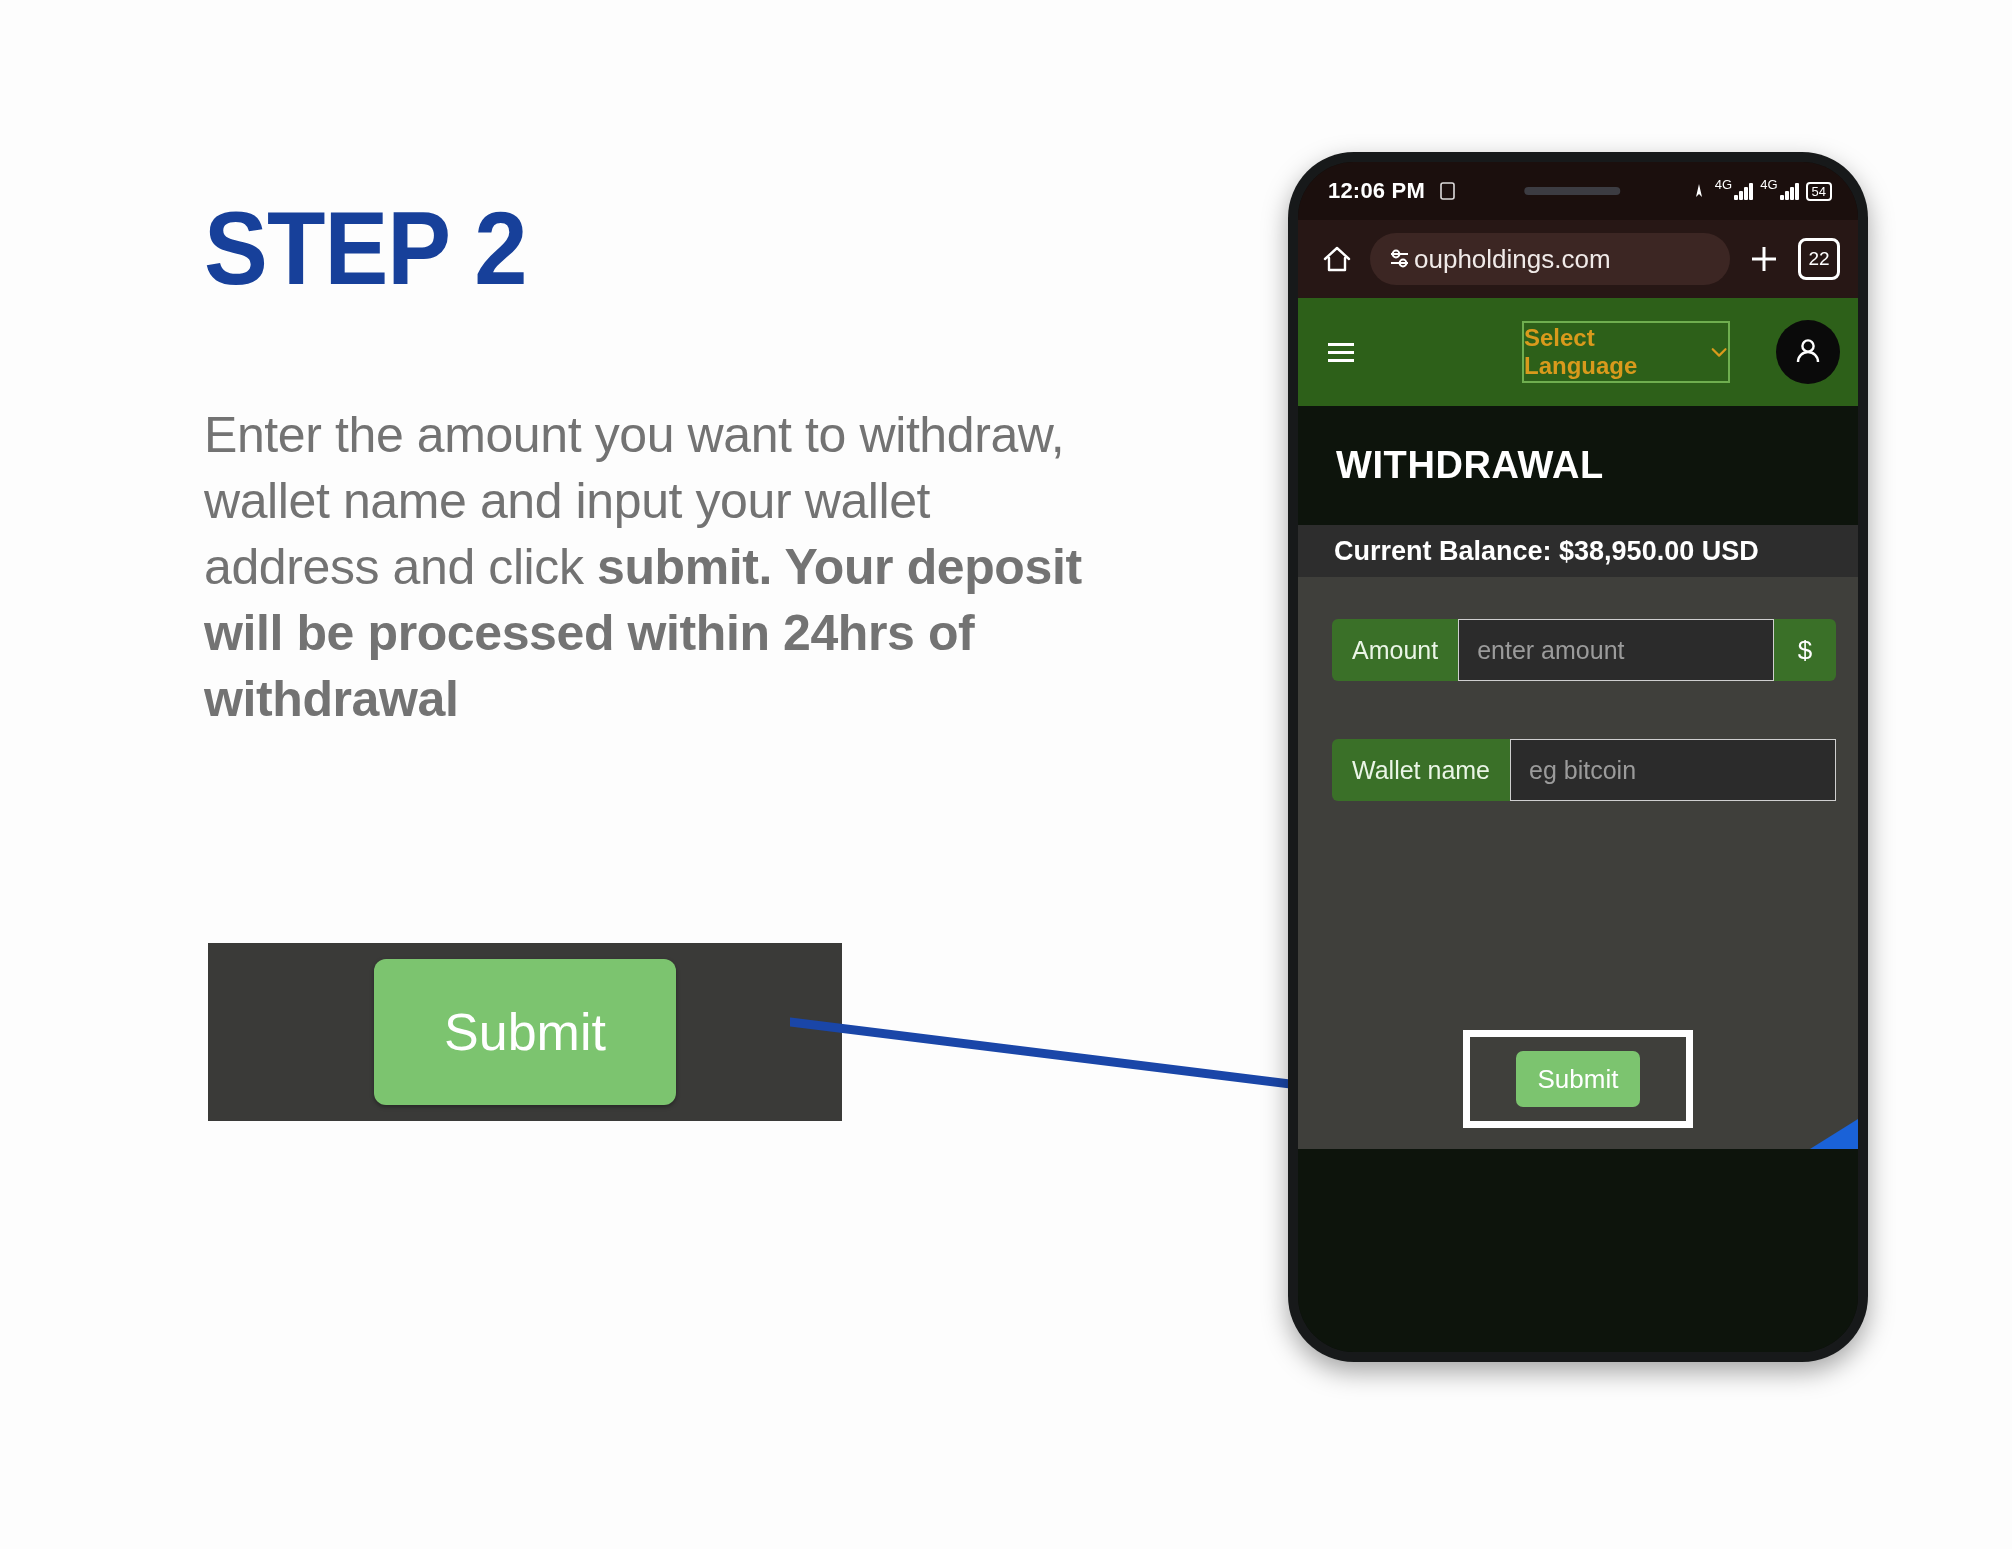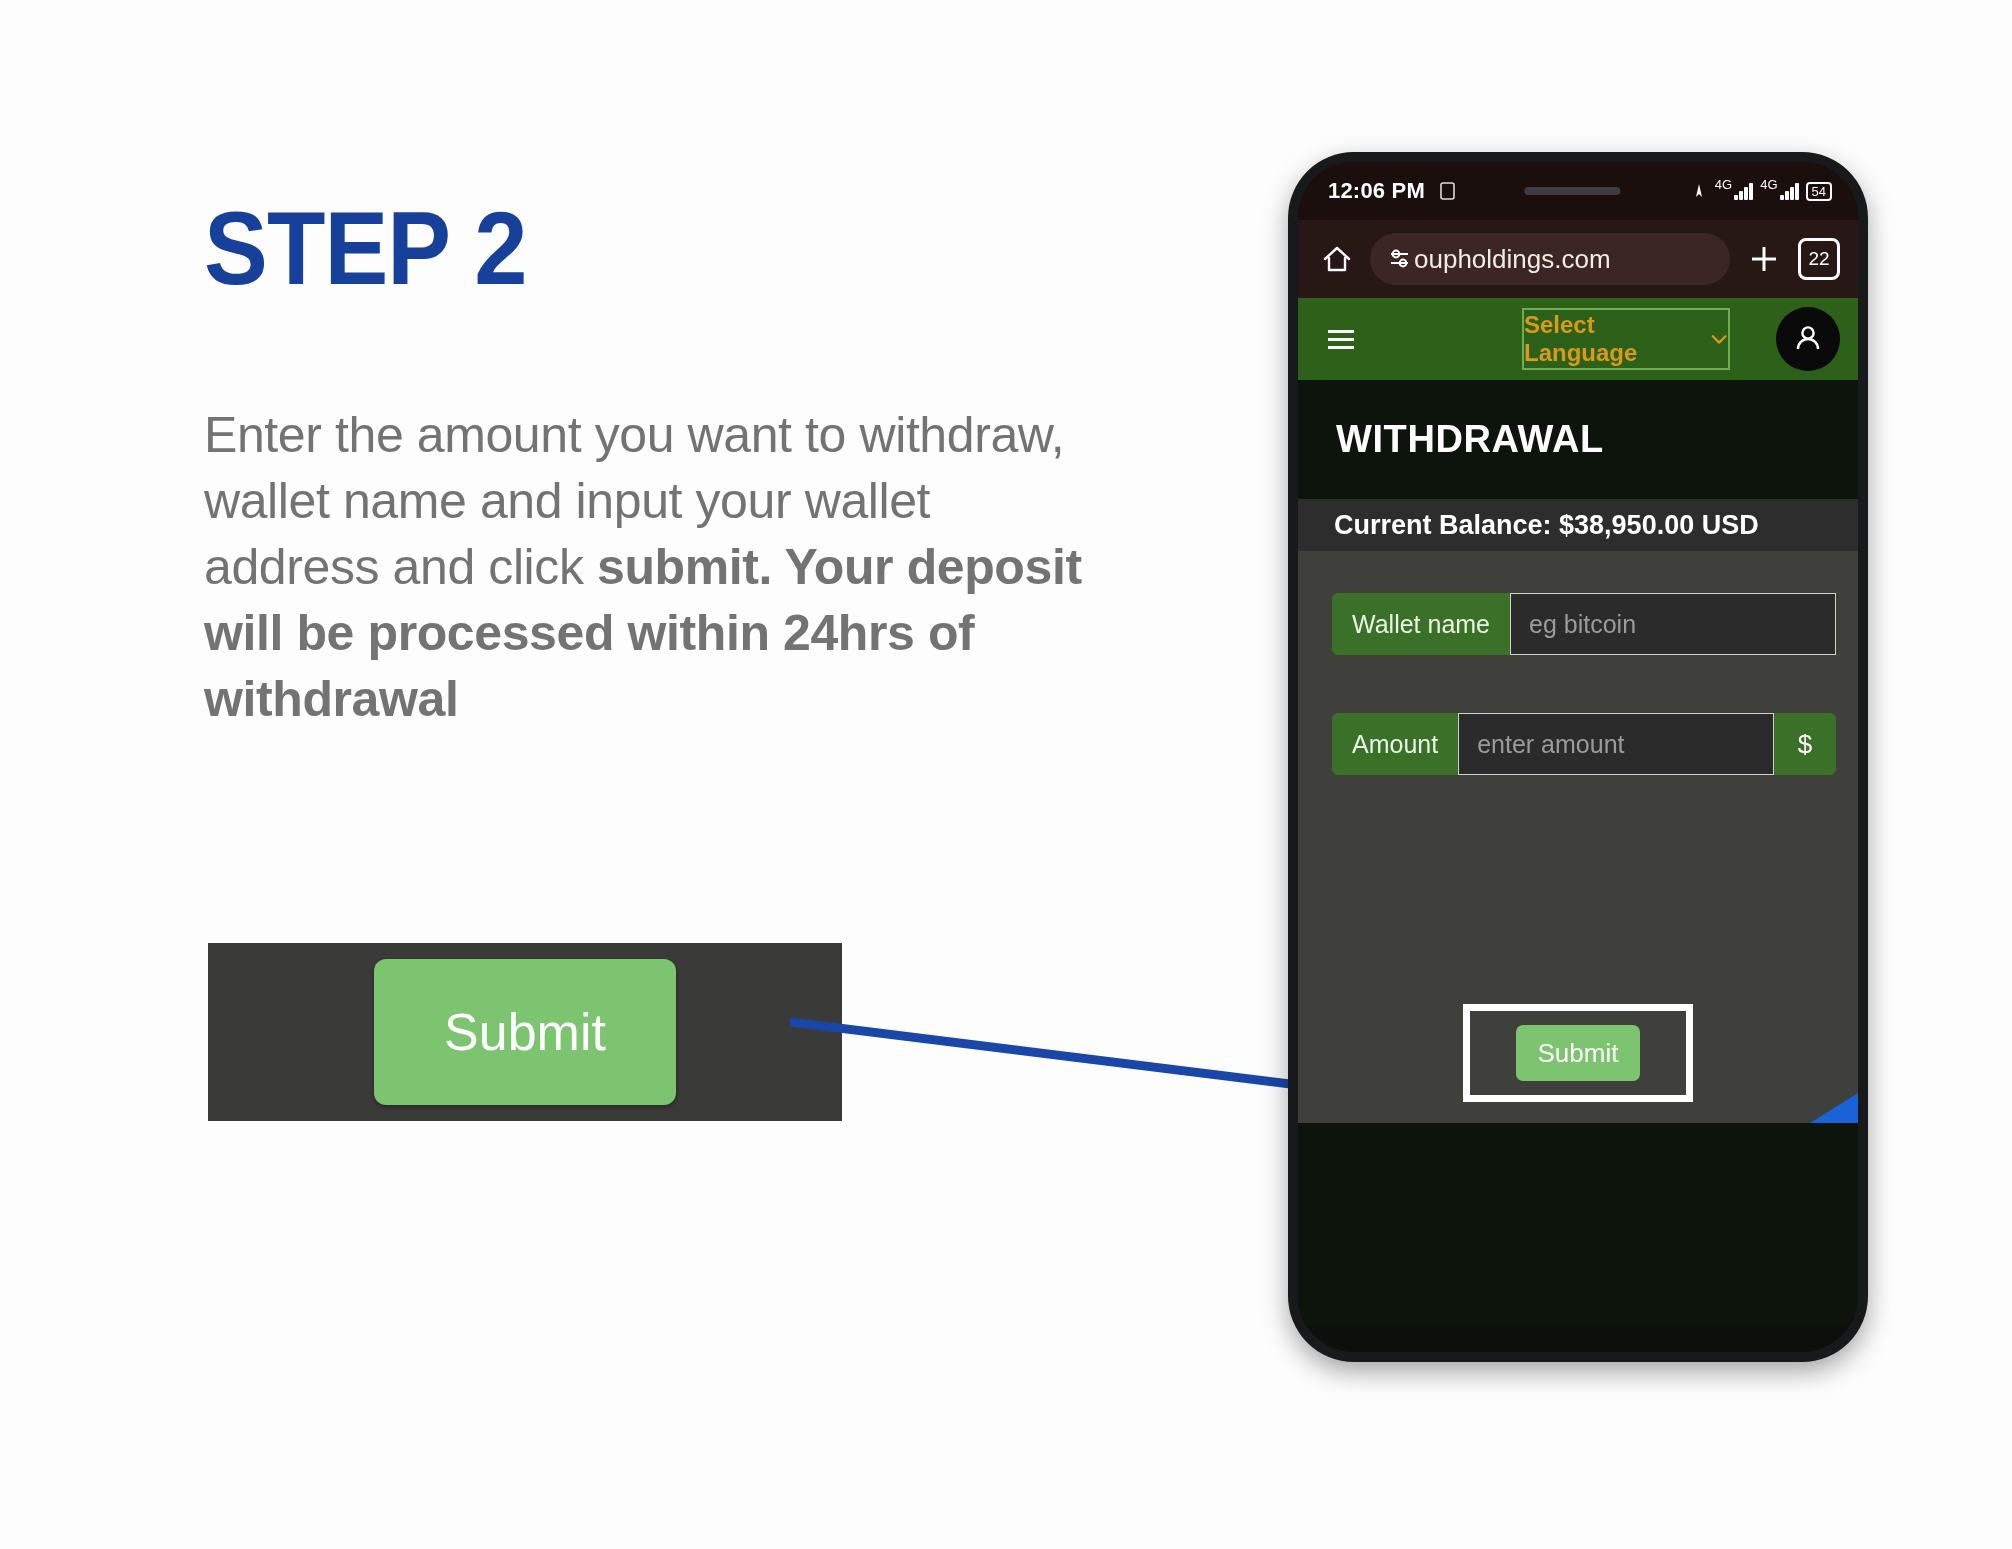--- a/index.html
+++ b/index.html
@@ -175,21 +175,21 @@
     width: 36px; height: 36px;
     border: 3px solid #ffffff;
     border-radius: 8px;
     color: #ffffff;
     font-size: 19px;
     display: flex; align-items: center; justify-content: center;
   }
 
   
   .app-header {
-    height: 82px;
+    height: 108px;
     background: #2d6019;
     display: flex;
     align-items: center;
     padding: 0 6px 0 30px;
     box-sizing: border-box;
     position: relative;
   }
   .hamburger { display: flex; flex-direction: column; gap: 5px; }
   .hamburger span { display: block; width: 26px; height: 3px; background: #ffffff; }
   .lang-select {
@@ -410,30 +410,30 @@
       </div>
     </div>
 
     <div class="app-body">
       <div class="withdrawal-title">WITHDRAWAL</div>
       <div class="balance-bar">Current Balance: $38,950.00 USD</div>
 
       <div class="form-area">
 
         <div class="field-row">
-          <div class="field-label rounded-l">Wallet name</div>
-          <div class="field-input">eg bitcoin</div>
-        </div>
-
-        <div class="field-row">
           <div class="field-label rounded-l">Amount</div>
           <div class="field-input">enter amount</div>
           <div class="field-suffix">$</div>
         </div>
 
+        <div class="field-row">
+          <div class="field-label rounded-l">Wallet name</div>
+          <div class="field-input">eg bitcoin</div>
+        </div>
+
 
       </div>
 
       <div class="submit-zone">
         <div class="highlight-box">
           <div class="phone-submit">Submit</div>
         </div>
       </div>
 
       <div class="app-footer">

